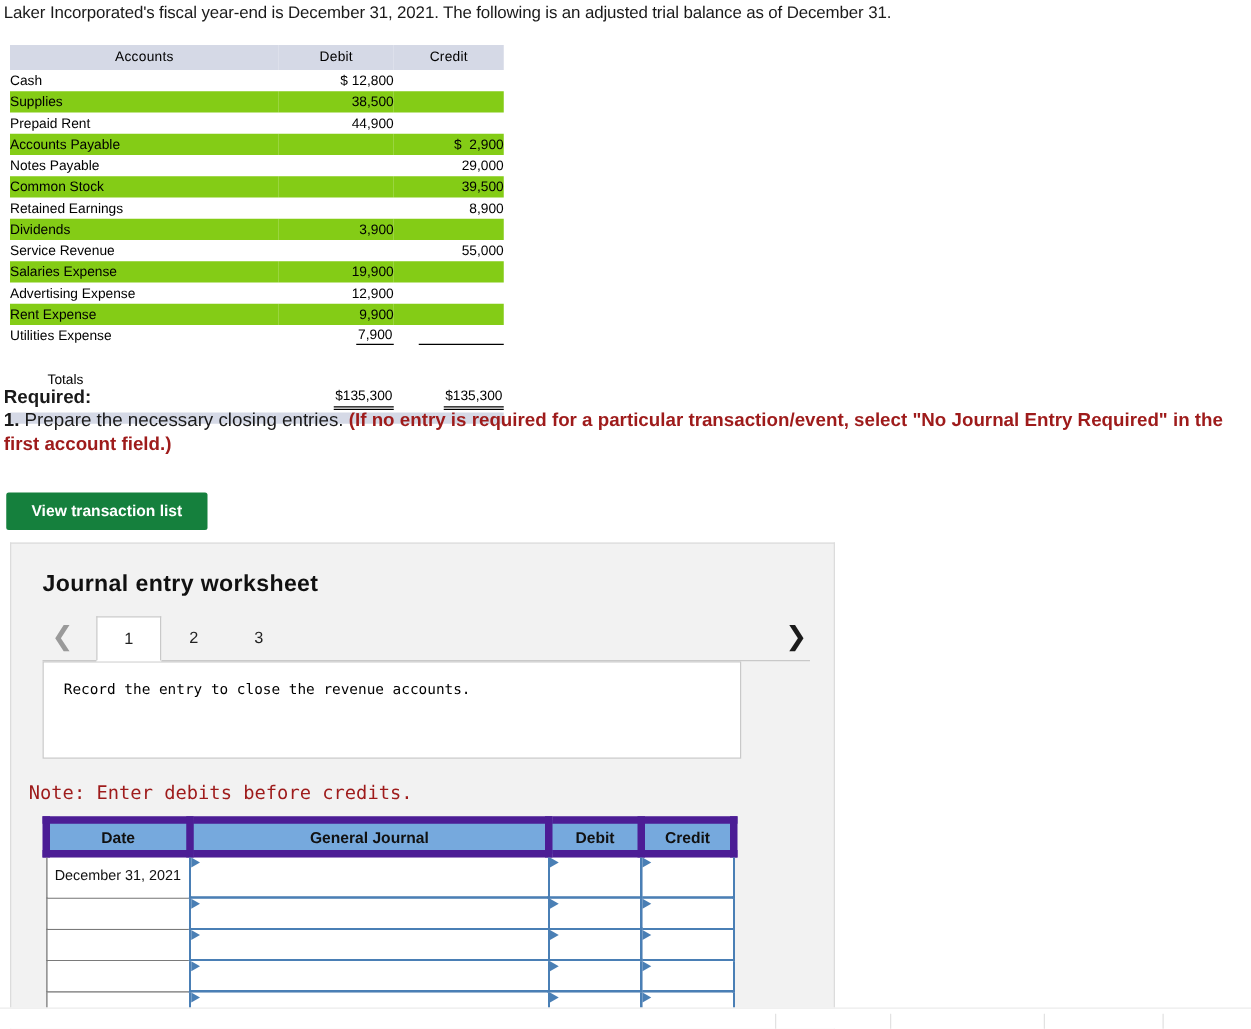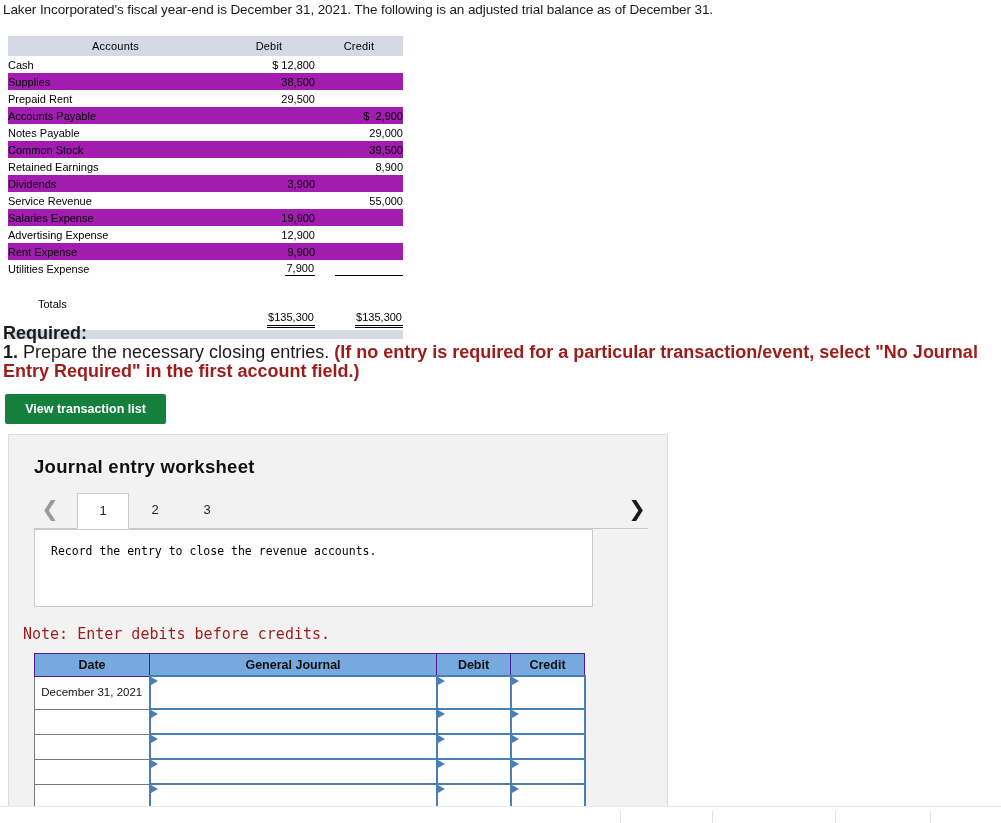--- a/index.html
+++ b/index.html
@@ -52,21 +52,21 @@
   }
   table.tb th.c-acct { width: 215px; }
   table.tb th.c-deb  { width: 92px; }
   table.tb th.c-cre  { width: 88px; }
   table.tb td {
     padding: 2px 0;
     height: 13px;
     vertical-align: middle;
     white-space: pre;
   }
-  table.tb tr.alt td { background: #a21caf; }
+  table.tb tr.alt td { background: #84cc16; }
   td.acct { padding-left: 14px; text-align: left; }
   td.acct.indent { padding-left: 30px; }
   td.num {
     text-align: right;
     padding-right: 8px;
     white-space: pre;
   }
   td.deb { padding-right: 18px; }
   td.cre { padding-right: 9px; }
   tr.last-line td.num span.ul { border-bottom: 1px solid #000; padding: 0 1px 1px 1px; display:inline-block; }
@@ -81,25 +81,24 @@
     width: 395px;
     height: 9px;
     background: #d5d9e6;
   }
 
   
   .required {
     position: absolute;
     left: 3px;
     top: 308px;
-    font-size: 18px;
+    font-size: 15px;
     line-height: 19px;
     font-weight: bold;
     color: #1a1a1a;
-    margin-top: 16px;
   }
   .required .line2 { font-weight: normal; }
   .required .num { font-weight: bold; }
   .required .red { color: #9e1b1b; font-weight: bold; }
 
   
   .btn-view {
     position: absolute;
     left: 5px;
     top: 394px;
@@ -224,21 +223,21 @@
     width: 550px;
   }
   table.jt {
     border-collapse: collapse;
     table-layout: fixed;
     width: 550px;
     font-family: "Liberation Sans", sans-serif;
   }
   table.jt th {
     background: #76a9dd;
-    border: 1px solid #4c1d95;
+    border: 6px solid #4c1d95;
     color: #111;
     font-size: 12.5px;
     font-weight: bold;
     height: 21px;
     text-align: center;
     padding: 0;
   }
   table.jt col.c-date { width: 115px; }
   table.jt col.c-gj   { width: 287px; }
   table.jt col.c-deb  { width: 74px; }
@@ -313,21 +312,21 @@
           <td class="num deb">$ 12,800</td>
           <td class="num cre"></td>
         </tr>
         <tr class="alt">
           <td class="acct">Supplies</td>
           <td class="num deb">38,500</td>
           <td class="num cre"></td>
         </tr>
         <tr>
           <td class="acct">Prepaid Rent</td>
-          <td class="num deb">29,500</td>
+          <td class="num deb">44,900</td>
           <td class="num cre"></td>
         </tr>
         <tr class="alt">
           <td class="acct">Accounts Payable</td>
           <td class="num deb"></td>
           <td class="num cre">$  2,900</td>
         </tr>
         <tr>
           <td class="acct">Notes Payable</td>
           <td class="num deb"></td>

